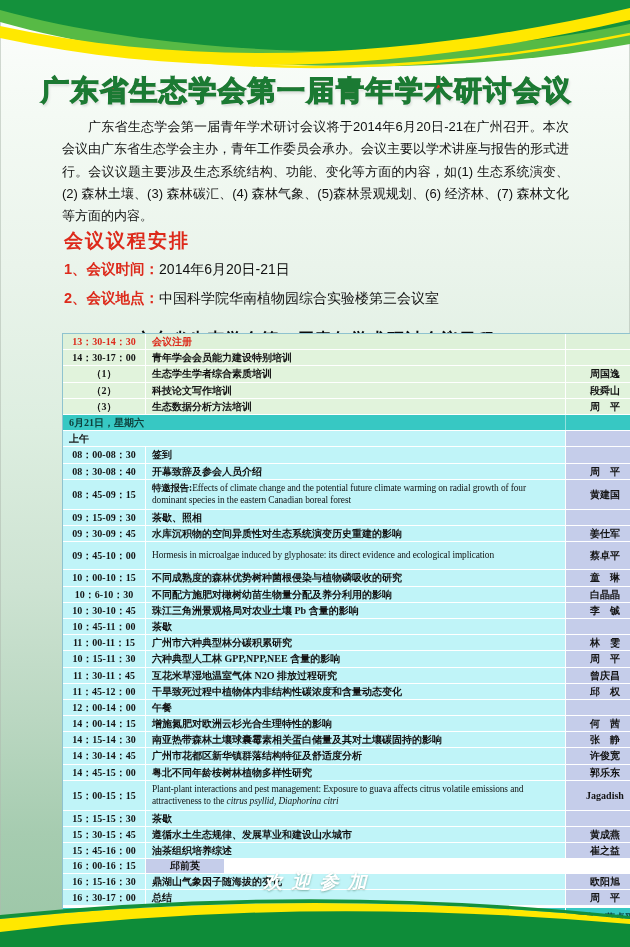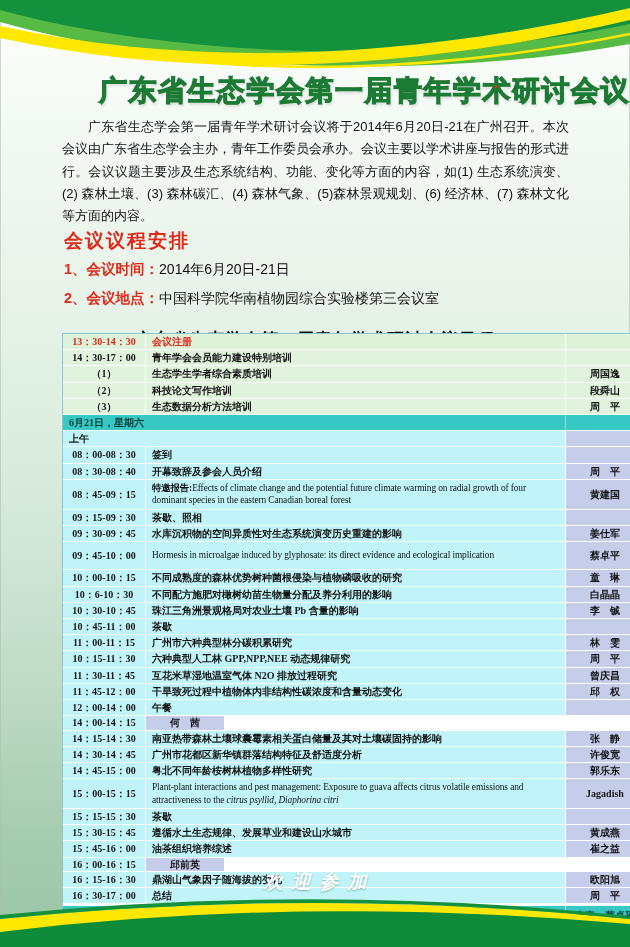--- a/index.html
+++ b/index.html
@@ -8,21 +8,21 @@
     position:relative; width:630px; height:947px; overflow:hidden;
     font-family:"Liberation Sans", sans-serif;
     background:linear-gradient(180deg,#fdfefd 0%,#f4faf4 12%,#eaf4eb 28%,#ddeee0 45%,#cde3d2 62%,#bad7c1 76%,#a6ccb0 88%,#9bc6a6 100%);
     box-shadow:inset 0 0 0 1px rgba(175,185,175,.55);
   }
   svg.deco { position:absolute; left:0; display:block; }
   .deco-top { top:0; }
   .deco-bottom { bottom:0; }
 
   .page-title {
-    position:absolute; top:72px; left:0; width:100%; text-align:right;
+    position:absolute; top:72px; left:0; width:100%; text-align:left;
     font-size:28px; font-weight:bold; letter-spacing:1.5px;
     color:var(--title-red); -webkit-text-stroke:1.2px var(--title-outline);
     text-shadow:0 0 5px rgba(255,255,255,.95), 0 0 2px #ffffff, 1px 2px 3px rgba(0,0,0,.22);
     white-space:nowrap;
     padding-left:41px;
   }
   .intro {
     position:absolute; top:116px; left:62px; width:507px;
     font-size:13px; line-height:1.72; color:#111; text-align:justify; text-indent:2em;
   }
@@ -218,21 +218,21 @@
       </div>
 
       <div class="srow row-c">
         <div class="cell cell-time">11：00-11：15</div>
         <div class="cell cell-content"><b></b><span>广州市六种典型林分碳积累研究</span><em></em></div>
         <div class="cell cell-speaker">林　雯</div>
       </div>
 
       <div class="srow row-c">
         <div class="cell cell-time">10：15-11：30</div>
-        <div class="cell cell-content"><b></b><span>六种典型人工林 GPP,NPP,NEE 动态规律研究</span><em></em></div>
+        <div class="cell cell-content"><b></b><span>六种典型人工林 GPP,NPP,NEE 含量的影响</span><em></em></div>
         <div class="cell cell-speaker">周　平</div>
       </div>
 
       <div class="srow row-c">
         <div class="cell cell-time">11：30-11：45</div>
         <div class="cell cell-content"><b></b><span>互花米草湿地温室气体 N2O 排放过程研究</span><em></em></div>
         <div class="cell cell-speaker">曾庆昌</div>
       </div>
 
       <div class="srow row-c">
@@ -242,20 +242,21 @@
       </div>
 
       <div class="srow row-c">
         <div class="cell cell-time">12：00-14：00</div>
         <div class="cell cell-content"><b></b><span>午餐</span><em></em></div>
         <div class="cell cell-speaker"></div>
       </div>
 
       <div class="srow row-c">
         <div class="cell cell-time">14：00-14：15</div>
+        <div class="cell cell-content"><b></b><span>增施氮肥对欧洲云杉光合生理特性的影响</span><em></em></div>
         <div class="cell cell-speaker">何　茜</div>
       </div>
 
       <div class="srow row-c">
         <div class="cell cell-time">14：15-14：30</div>
         <div class="cell cell-content"><b></b><span>南亚热带森林土壤球囊霉素相关蛋白储量及其对土壤碳固持的影响</span><em></em></div>
         <div class="cell cell-speaker">张　静</div>
       </div>
 
       <div class="srow row-c">

